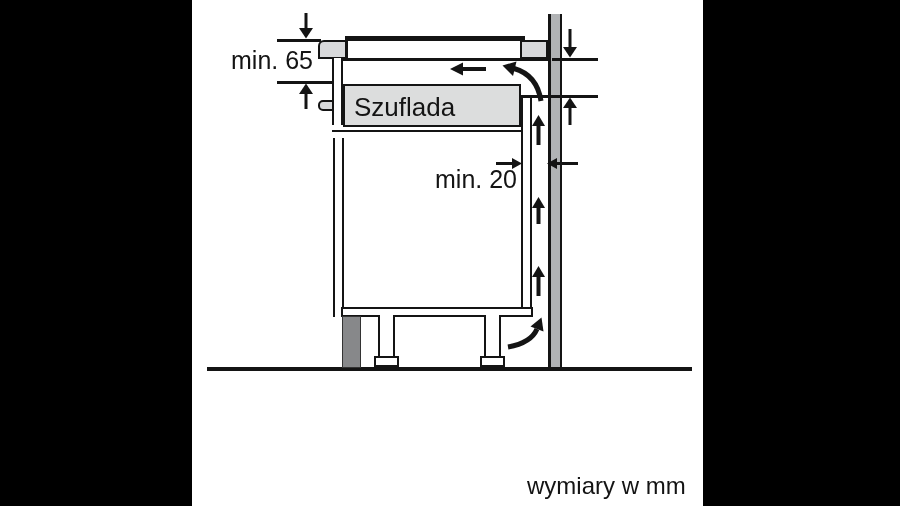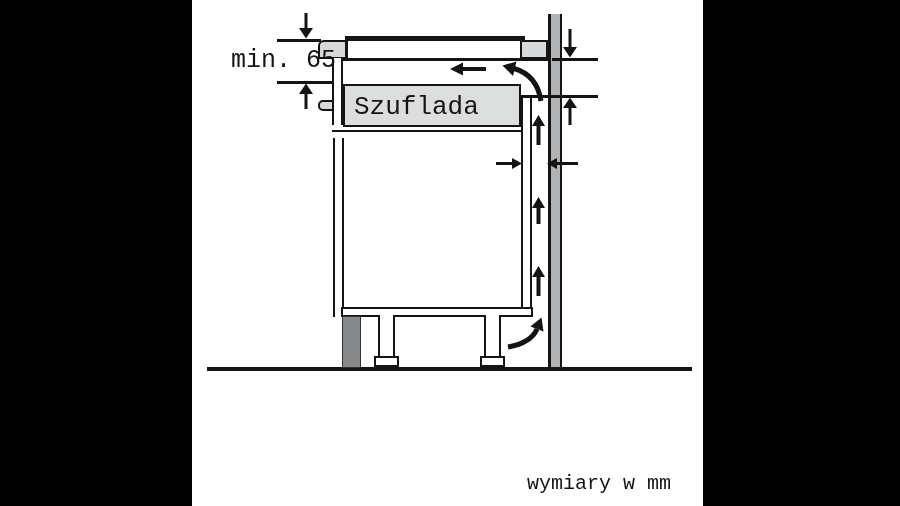--- a/index.html
+++ b/index.html
@@ -9,21 +9,21 @@
     font-family:"Liberation Sans", sans-serif;
     overflow:hidden;
   }
   .canvas{
     position:absolute; left:192px; top:0; width:511px; height:506px;
     background:var(--canvas,#fff);
   }
   .abs{position:absolute; box-sizing:border-box;}
   .lbl{
     position:absolute; color:var(--line,#141414);
-    font-size:25px; line-height:1; white-space:nowrap;font-family:Liberation Mono, monospace;
+    font-size:25px; line-height:1; white-space:nowrap;
   }
   
   #wall        {left:548px; top:14px;  width:14px;  height:354px; background:var(--wall_fill);
                 border-left:3px solid var(--line); border-right:2px solid var(--line);}
   #floor       {left:207px; top:367px; width:485px; height:4px;   background:var(--line);}
   #worktop-l   {left:318px; top:40px;  width:29px;  height:19px;  background:var(--surface_light);
                 border:2px solid var(--line); border-radius:6px 0 0 0;}
   #worktop-r   {left:520px; top:40px;  width:28px;  height:19px;  background:var(--surface_light);
                 border:2px solid var(--line);}
   #glass       {left:345px; top:36px;  width:180px; height:5px;   background:var(--line);}
@@ -55,21 +55,21 @@
   
   .dim{background:var(--line); height:2.5px;}
   #d65-top{left:277px; top:39px; width:44px;}
   #d65-bot{left:277px; top:81px; width:55px;}
   #d45-top{left:552px; top:58px; width:46px;}
   #d45-bot{left:521px; top:95px; width:77px;}
   
   #l65{left:231px; top:48px;}
   #l45{left:566px; top:62px;}
   #l20{left:435px; top:167px;}
-  #lmm{left:527px; top:474px; font-size:20px;}
+  #lmm{left:527px; top:474px; font-size:24px;}
   
   #arrows{position:absolute; left:0; top:0; width:900px; height:506px; pointer-events:none;}
   #arrows line{stroke:var(--line); }
   #arrows path{stroke:var(--line); fill:none;}
   #arrows polygon{fill:var(--line); stroke:none;}
 </style>
 </head>
 <body>
 
 <div class="stage">
@@ -101,20 +101,21 @@
   <div class="abs leg-stem" id="leg2-stem"></div>
   <div class="abs leg-foot" id="leg2-foot"></div>
   <div class="abs leg-pad" id="leg2-pad"></div>
 
   <div class="abs dim" id="d65-top"></div>
   <div class="abs dim" id="d65-bot"></div>
   <div class="abs dim" id="d45-top"></div>
   <div class="abs dim" id="d45-bot"></div>
 
   <div class="lbl" id="l65">min. 65</div>
+  <div class="lbl" id="l20">min. 20</div>
   <div class="lbl" id="lmm">wymiary w mm</div>
 
   <svg id="arrows" viewBox="0 0 900 506" xmlns="http://www.w3.org/2000/svg">
 
     <g>
       <line x1="306" y1="13" x2="306" y2="29" stroke-width="3"></line>
       <polygon points="299,28 313,28 306,38.5"></polygon>
     </g>
     <g>
       <polygon points="299,94 313,94 306,83.5"></polygon>

